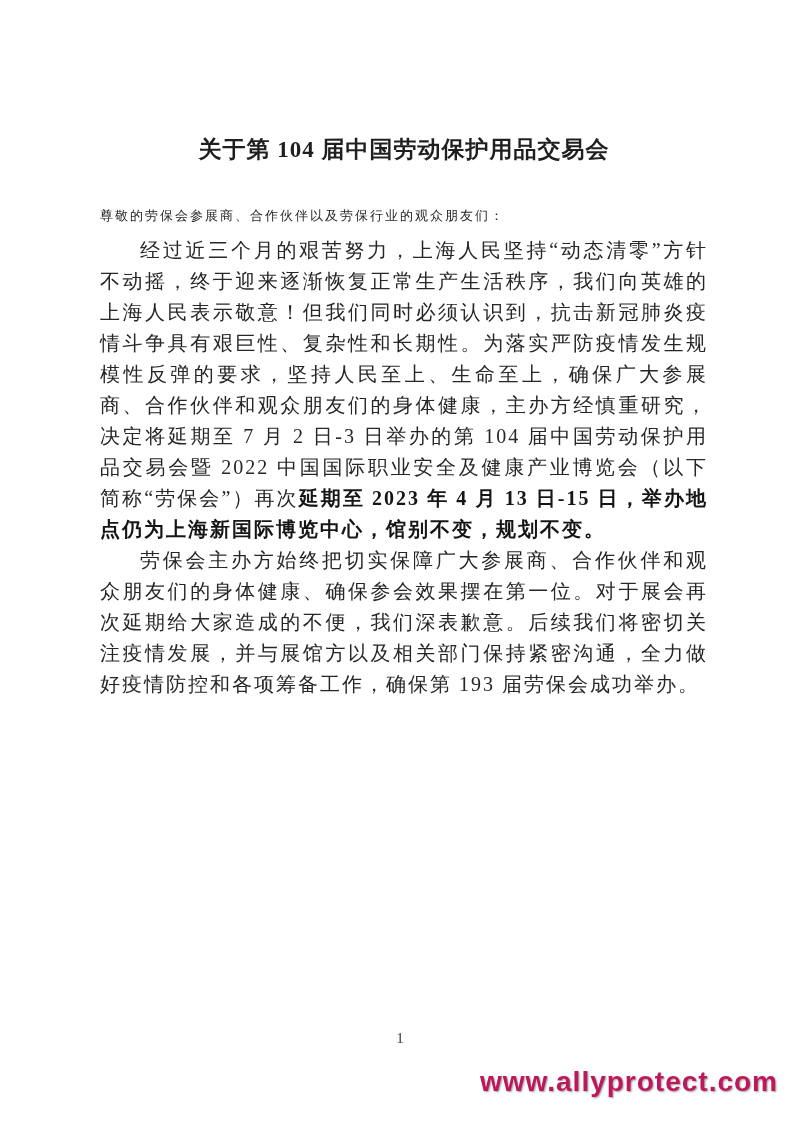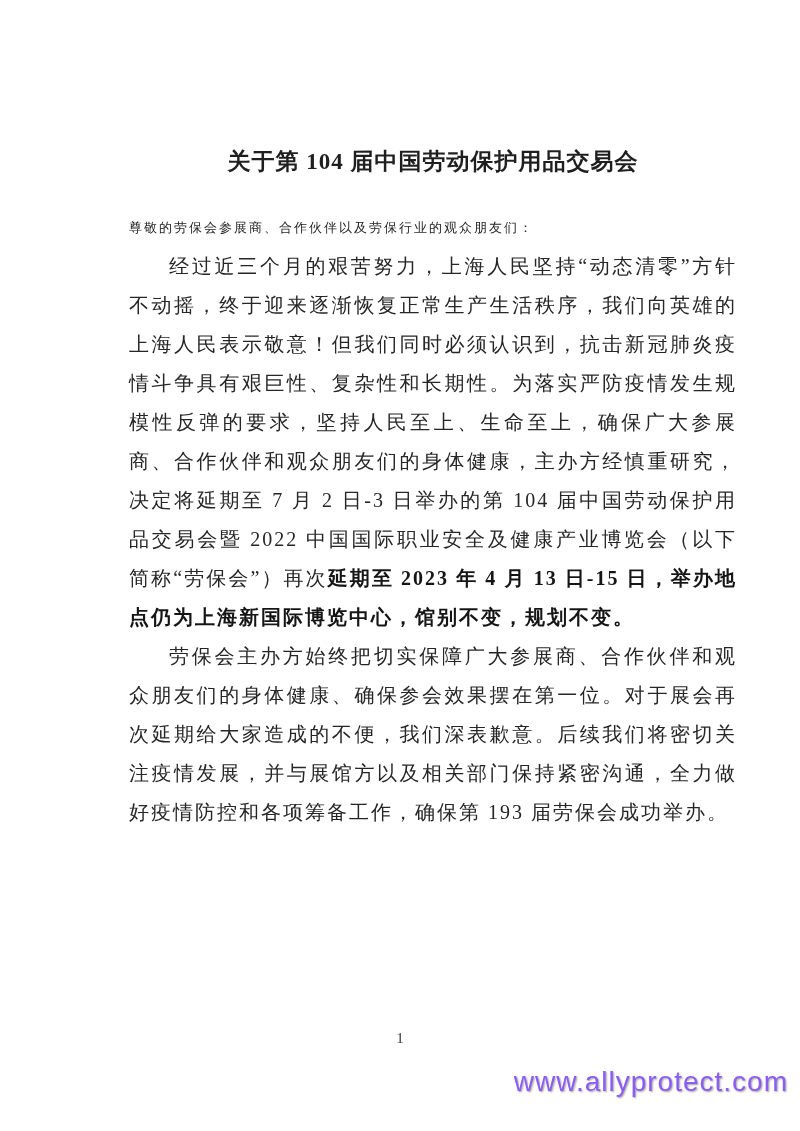--- a/index.html
+++ b/index.html
@@ -12,44 +12,43 @@
     width: 800px;
     height: 1131px;
     background: #ffffff;
     overflow: hidden;
     font-family: "Liberation Serif", "DejaVu Serif", serif;
     color: #262626;
   }
   .doc {
     position: absolute;
     left: 100px;
-    top: 143px;
+    top: 131px;
     width: 608px;
-    margin-left: 29px;
   }
   .title {
     margin: 0 0 27px 0;
     font-size: 23px;
     font-weight: bold;
     line-height: 38px;
     text-align: center;
     letter-spacing: 1px;
     color: #1f1f1f;
   }
   .salutation {
     font-size: 13px;
     line-height: 39px;
     letter-spacing: 2px;
     margin: 0;
     text-align: justify;
     text-justify: inter-character;
   }
   p.para {
     font-size: 20px;
-    line-height: 39px;
+    line-height: 31px;
     letter-spacing: 2px;
     margin: 0;
     text-indent: 2em;
     text-align: justify;
     text-justify: inter-character;
   }
   .seg.bold {
     font-weight: bold;
     color: #151515;
   }
@@ -58,27 +57,27 @@
     left: 0;
     top: 1030px;
     width: 100%;
     text-align: center;
     font-size: 15px;
     color: #3a3a3a;
     letter-spacing: 0;
   }
   .watermark {
     position: absolute;
-    right: 12px;
+    right: 22px;
     top: 1066px;
     font-family: "Liberation Sans", "DejaVu Sans", sans-serif;
     font-size: 28px;
-    font-weight: normal;
+    font-weight: bold;
     letter-spacing: 1px;
-    color: #8b5cf6;
+    color: #be185d;
     text-shadow: -1px -1px 1px #ffffff, 1px 1px 2px #9a9a9a;
     white-space: nowrap;
   }
 </style>
 </head>
 <body>
 
 <div class="page">
   <div class="doc">
     <h1 class="title" id="doc-title">

